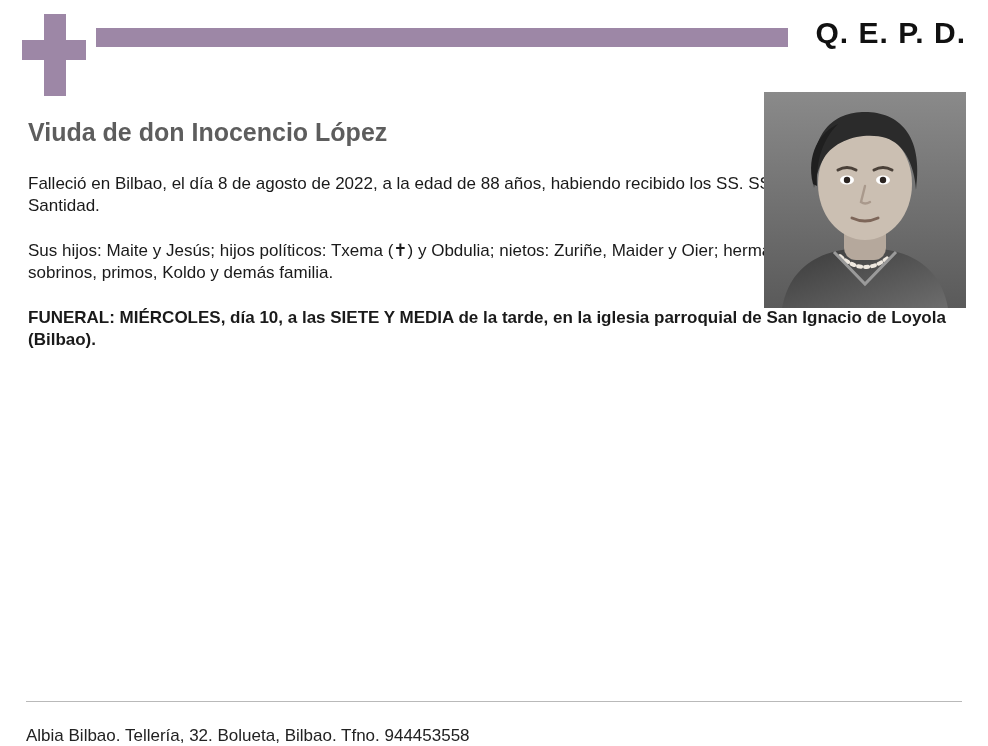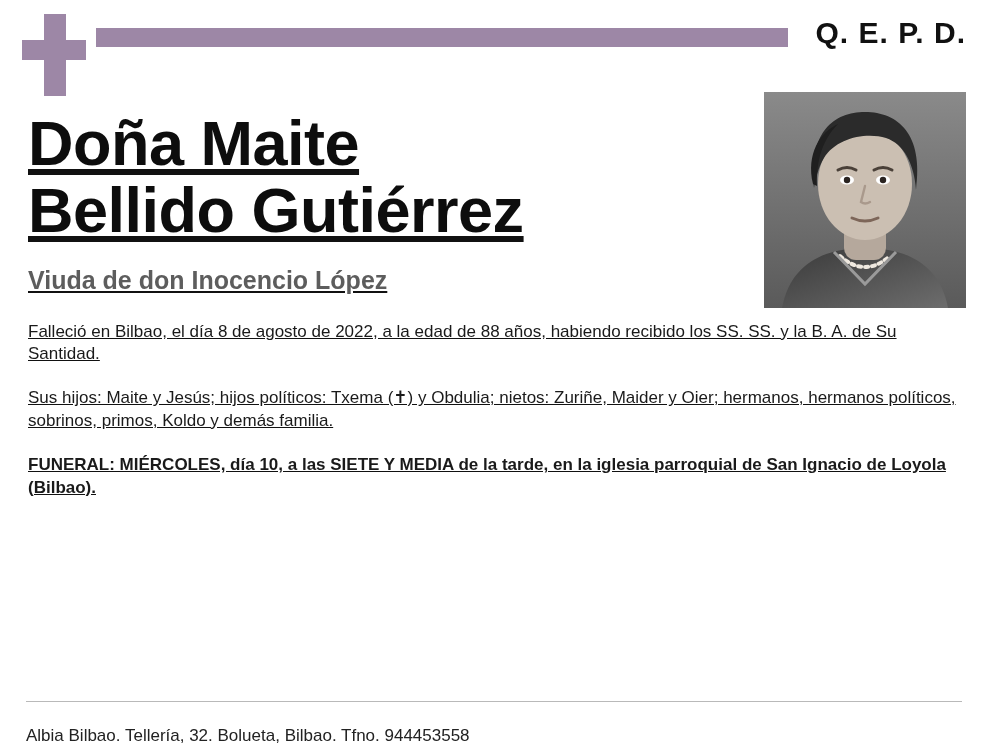--- a/index.html
+++ b/index.html
@@ -16,21 +16,20 @@
     overflow: hidden;
   }
 
   .obituary {
     position: relative;
     width: 988px;
     height: 746px;
     box-sizing: border-box;
     padding: 0;
     background: #ffffff;
-    text-decoration: underline;
   }
 
   
   .top-band {
     position: relative;
     height: 96px;
     margin: 0 22px 0 22px;
   }
 
   .cross {
@@ -197,24 +196,20 @@
       <path d="M101 94 L97 110 Q101 113 106 110" stroke="#a9998c" stroke-width="2.4" fill="none" stroke-linecap="round"></path>
 
       <path d="M88 126 Q101 132 114 126" stroke="#7d6659" stroke-width="3" fill="none" stroke-linecap="round"></path>
 
       <path d="M76 164 Q101 186 126 164" stroke="#efe9e0" stroke-width="4" fill="none" stroke-dasharray="3 4" stroke-linecap="round"></path>
 
       <path d="M70 160 L101 192 L132 160" stroke="#9a9a9a" stroke-width="3" fill="none"></path>
     </svg>
   </div>
 
-  <div class="name-block">
-    <div class="name-line">Doña Maite</div>
-    <div class="name-line">Bellido Gutiérrez</div>
-  </div>
 
   <div class="relation">Viuda de don Inocencio López</div>
 
   <div class="body-text">
     <p class="para first">Falleció en Bilbao, el día 8 de agosto de 2022, a la edad de 88 años, habiendo recibido los SS. SS. y la B. A. de Su Santidad.</p>
     <p class="para">Sus hijos: Maite y Jesús; hijos políticos: Txema (✝) y Obdulia; nietos: Zuriñe, Maider y Oier; hermanos, hermanos políticos, sobrinos, primos, Koldo y demás familia.</p>
     <p class="para bold">FUNERAL: MIÉRCOLES, día 10, a las SIETE Y MEDIA de la tarde, en la iglesia parroquial de San Ignacio de Loyola (Bilbao).</p>
   </div>
 
   <div class="footer-rule"></div>

